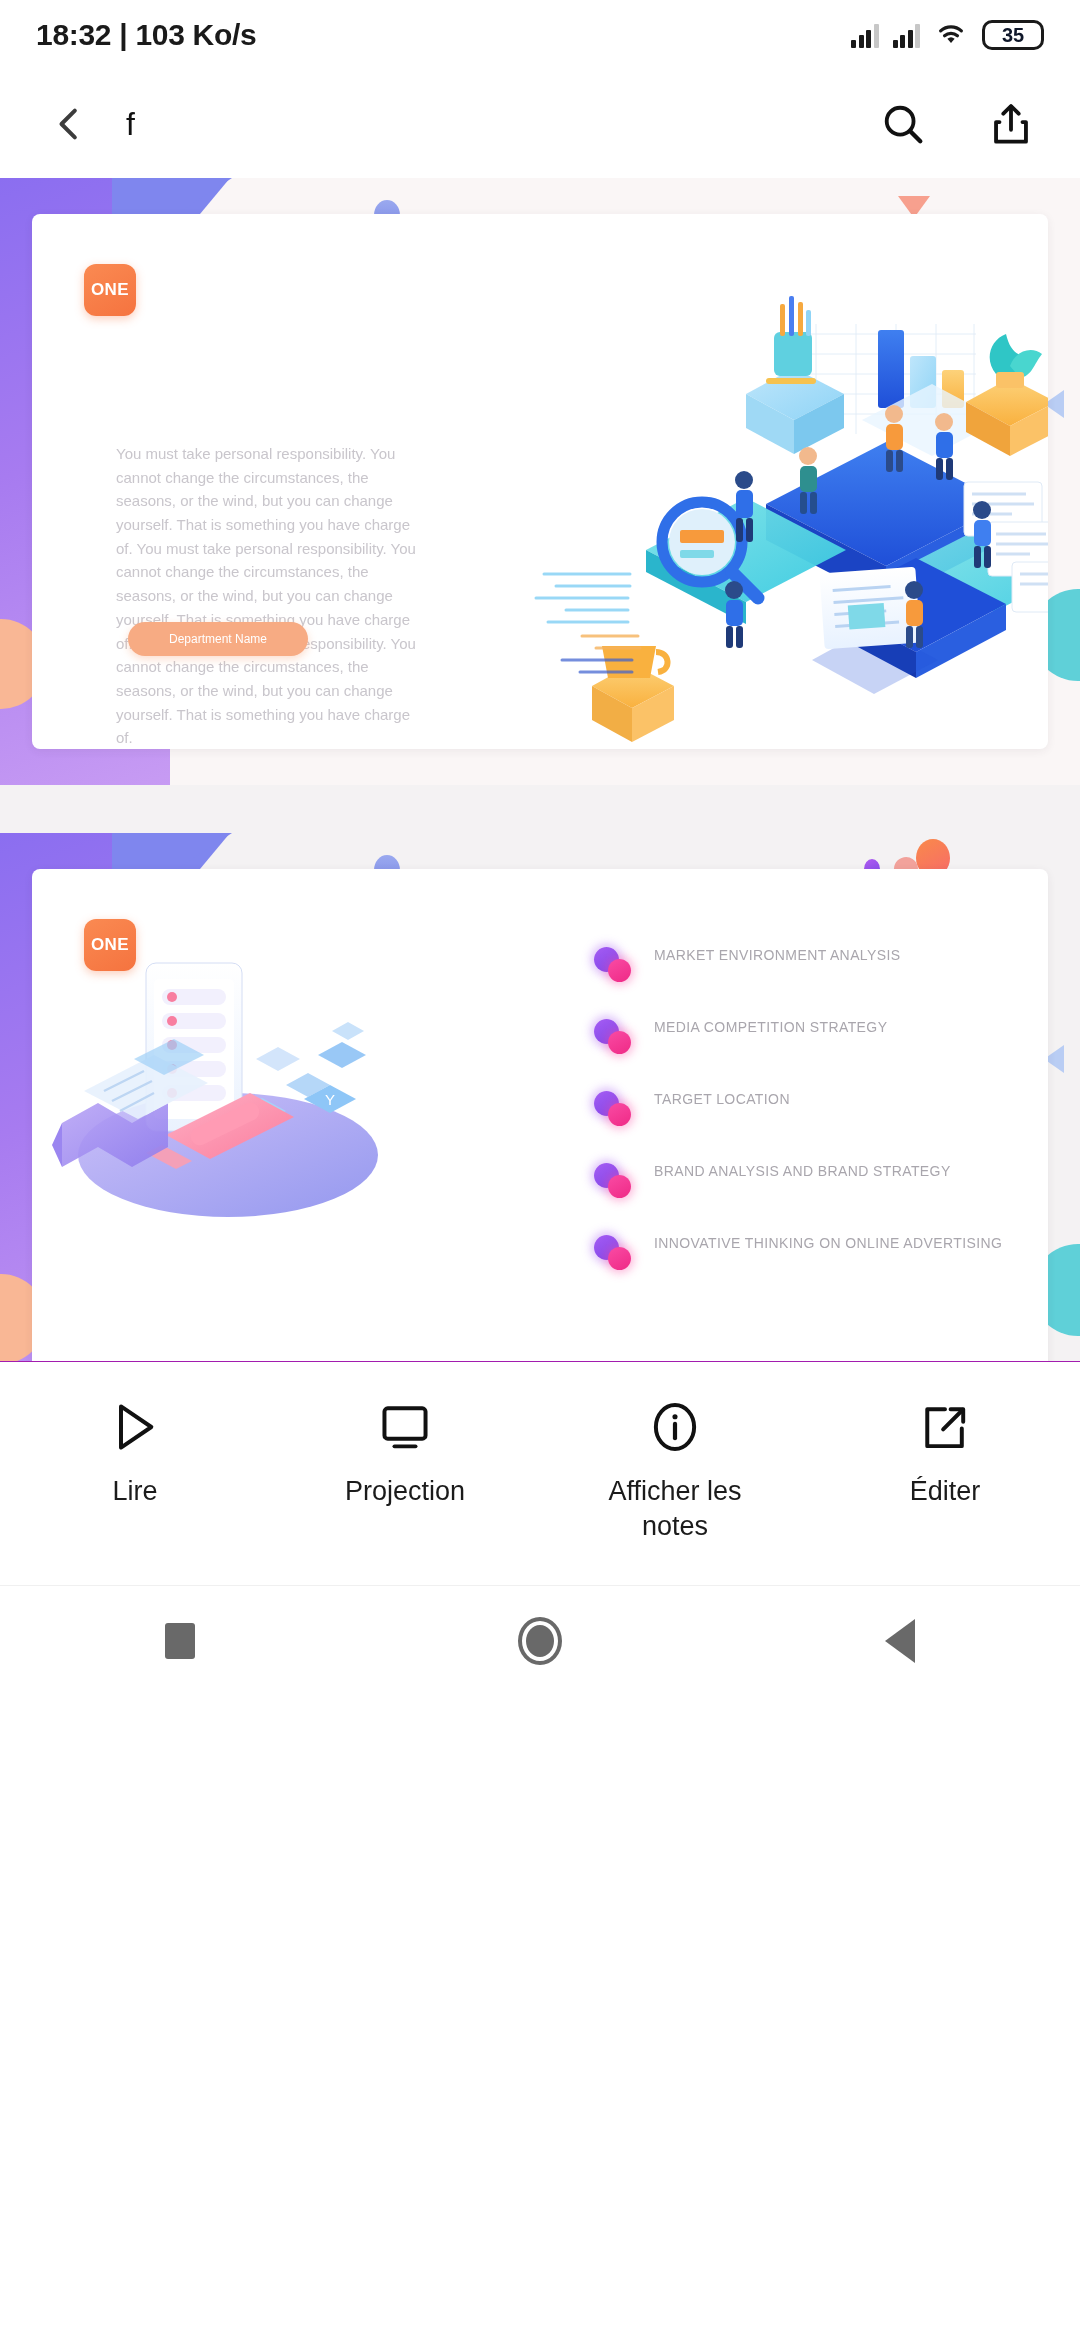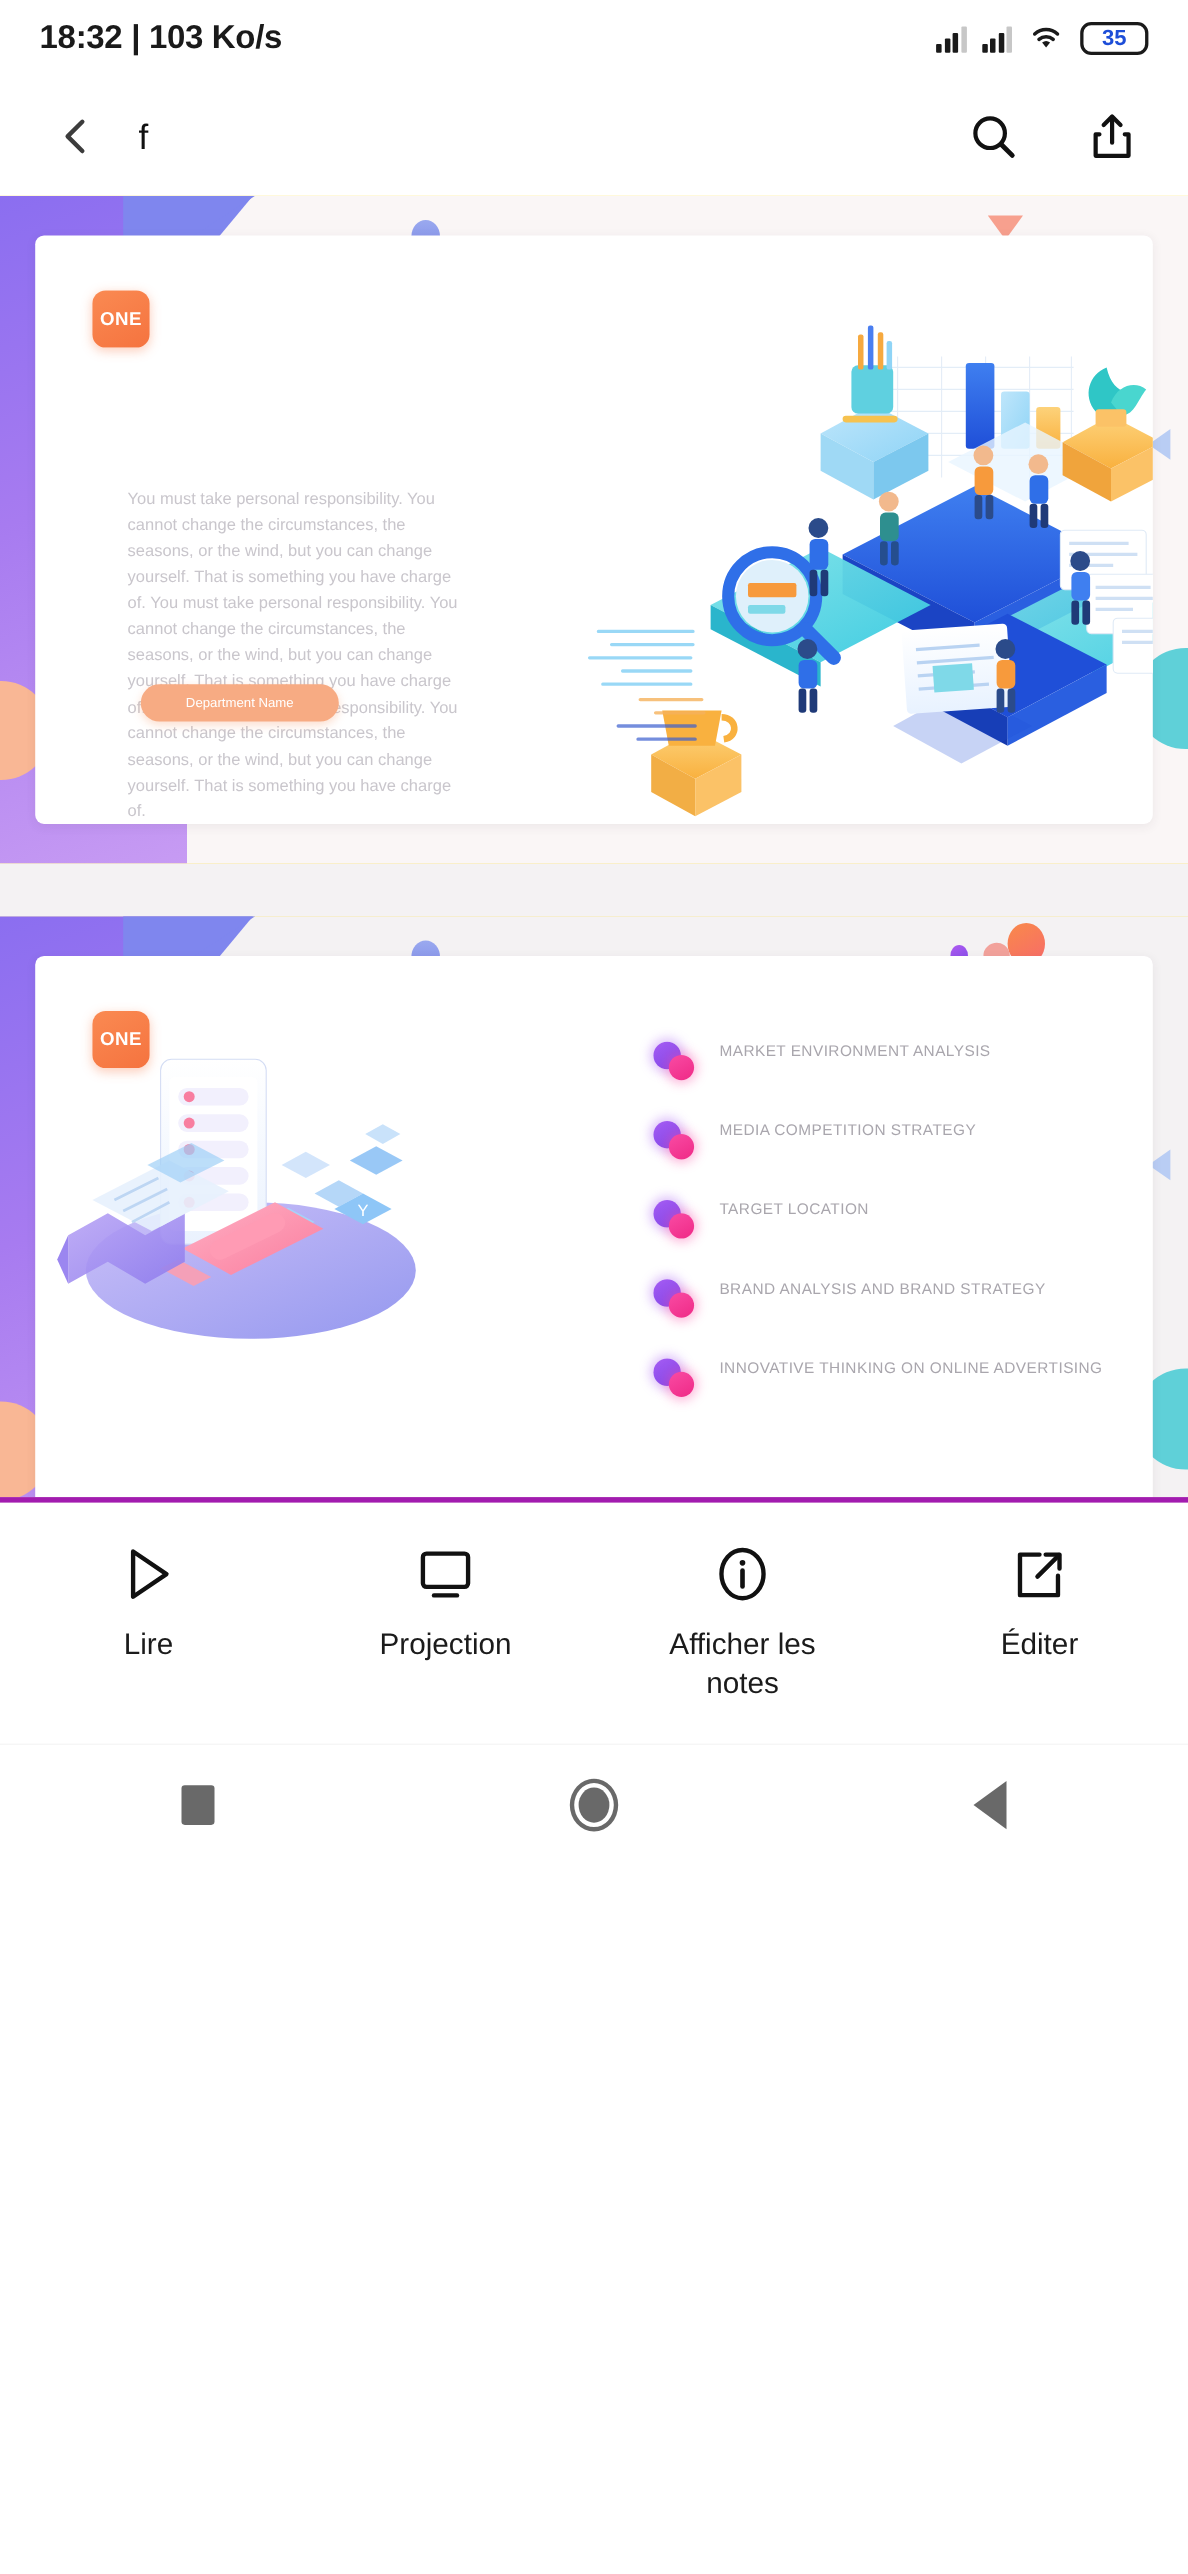--- a/index.html
+++ b/index.html
@@ -24,21 +24,21 @@
   .status-right{ display:flex; align-items:center; gap:14px; }
   .sig{ display:flex; align-items:flex-end; gap:2.5px; height:26px; }
   .sig i{ display:block; width:5px; background:#1a1a1a; border-radius:1px; }
   .sig i:nth-child(1){ height:8px; }
   .sig i:nth-child(2){ height:13px; }
   .sig i:nth-child(3){ height:18px; }
   .sig i:nth-child(4){ height:24px; background:#c7c7c7; }
   .battery{
     width:62px; height:30px; border:3px solid #1a1a1a; border-radius:10px;
     display:flex; align-items:center; justify-content:center;
-    font-size:20px; font-weight:bold; color:#1d4ed8;
+    font-size:20px; font-weight:bold; color:#0f172a;
   }
 
   
   .toolbar{
     height:108px; width:1080px;
     display:flex; align-items:center;
     padding:0 36px;
     background:#ffffff;
   }
   .tb-back{ width:66px; height:66px; display:flex; align-items:center; justify-content:center; }
@@ -193,21 +193,21 @@
     font-size:14px; color:#a9a6ad; letter-spacing:0.4px; white-space:nowrap;
   }
 
   
   .actionbar{
     position:relative;
     width:1080px; height:224px;
     background:#ffffff;
     display:flex; align-items:flex-start; justify-content:space-around;
     padding-top:34px;
-    border-top:5px solid #a21caf;
+    border-top:1px solid #a21caf;
   }
   .action{
     width:210px; display:flex; flex-direction:column; align-items:center; gap:16px;
   }
   .action-icon{ height:62px; display:flex; align-items:center; justify-content:center; }
   .action-label{
     font-size:27px; color:#1b1b1b; text-align:center; line-height:1.28;
     max-width:190px;
   }
 

